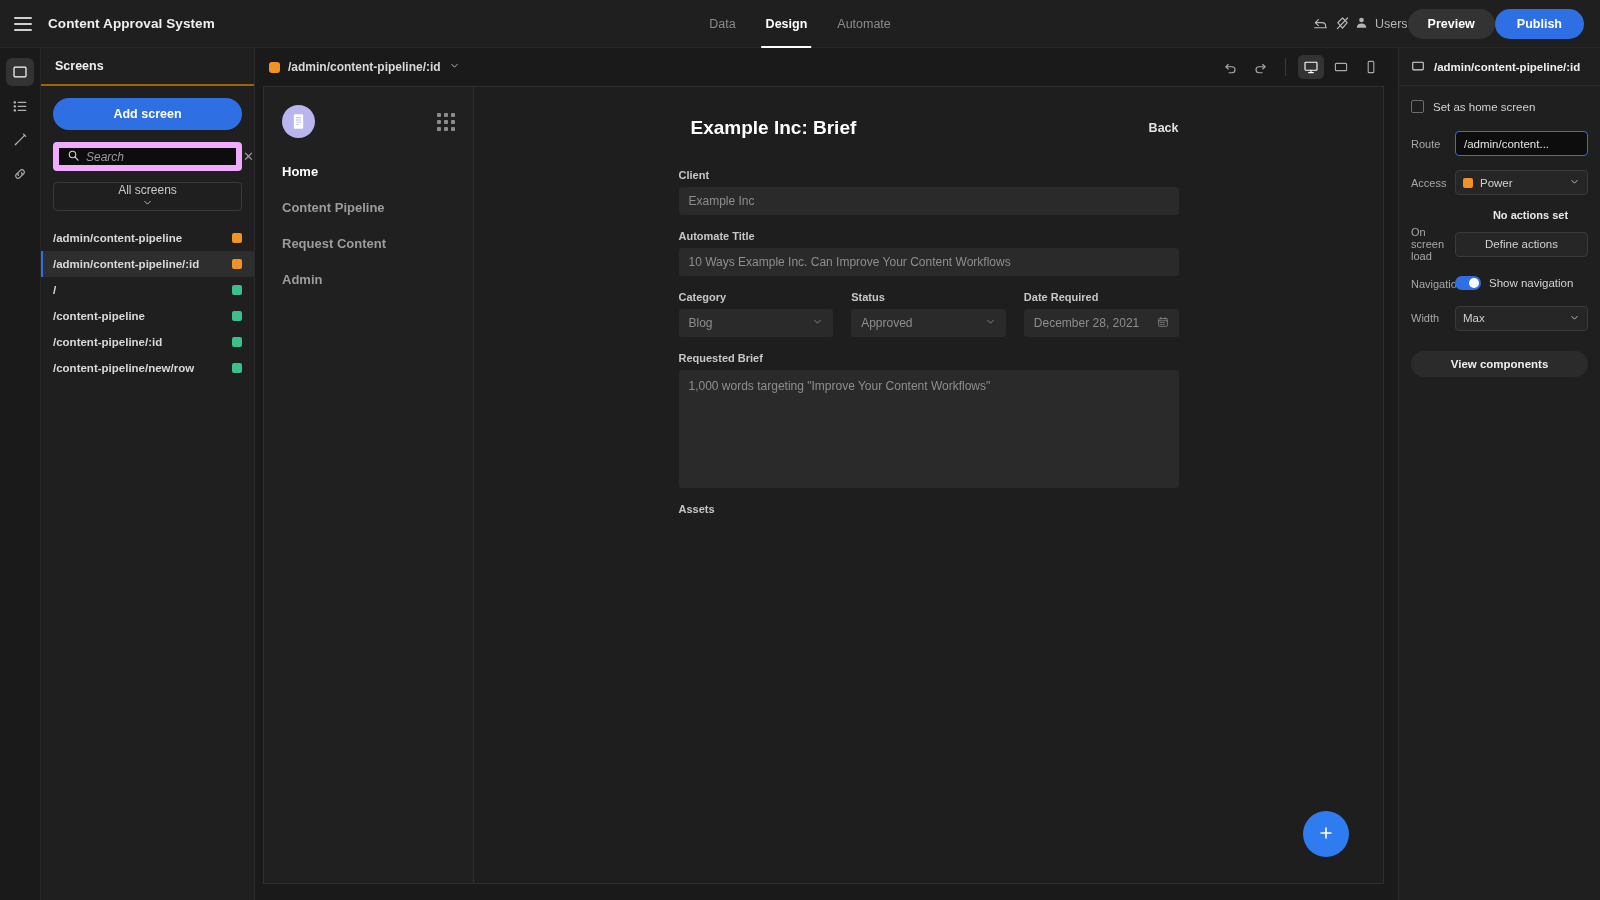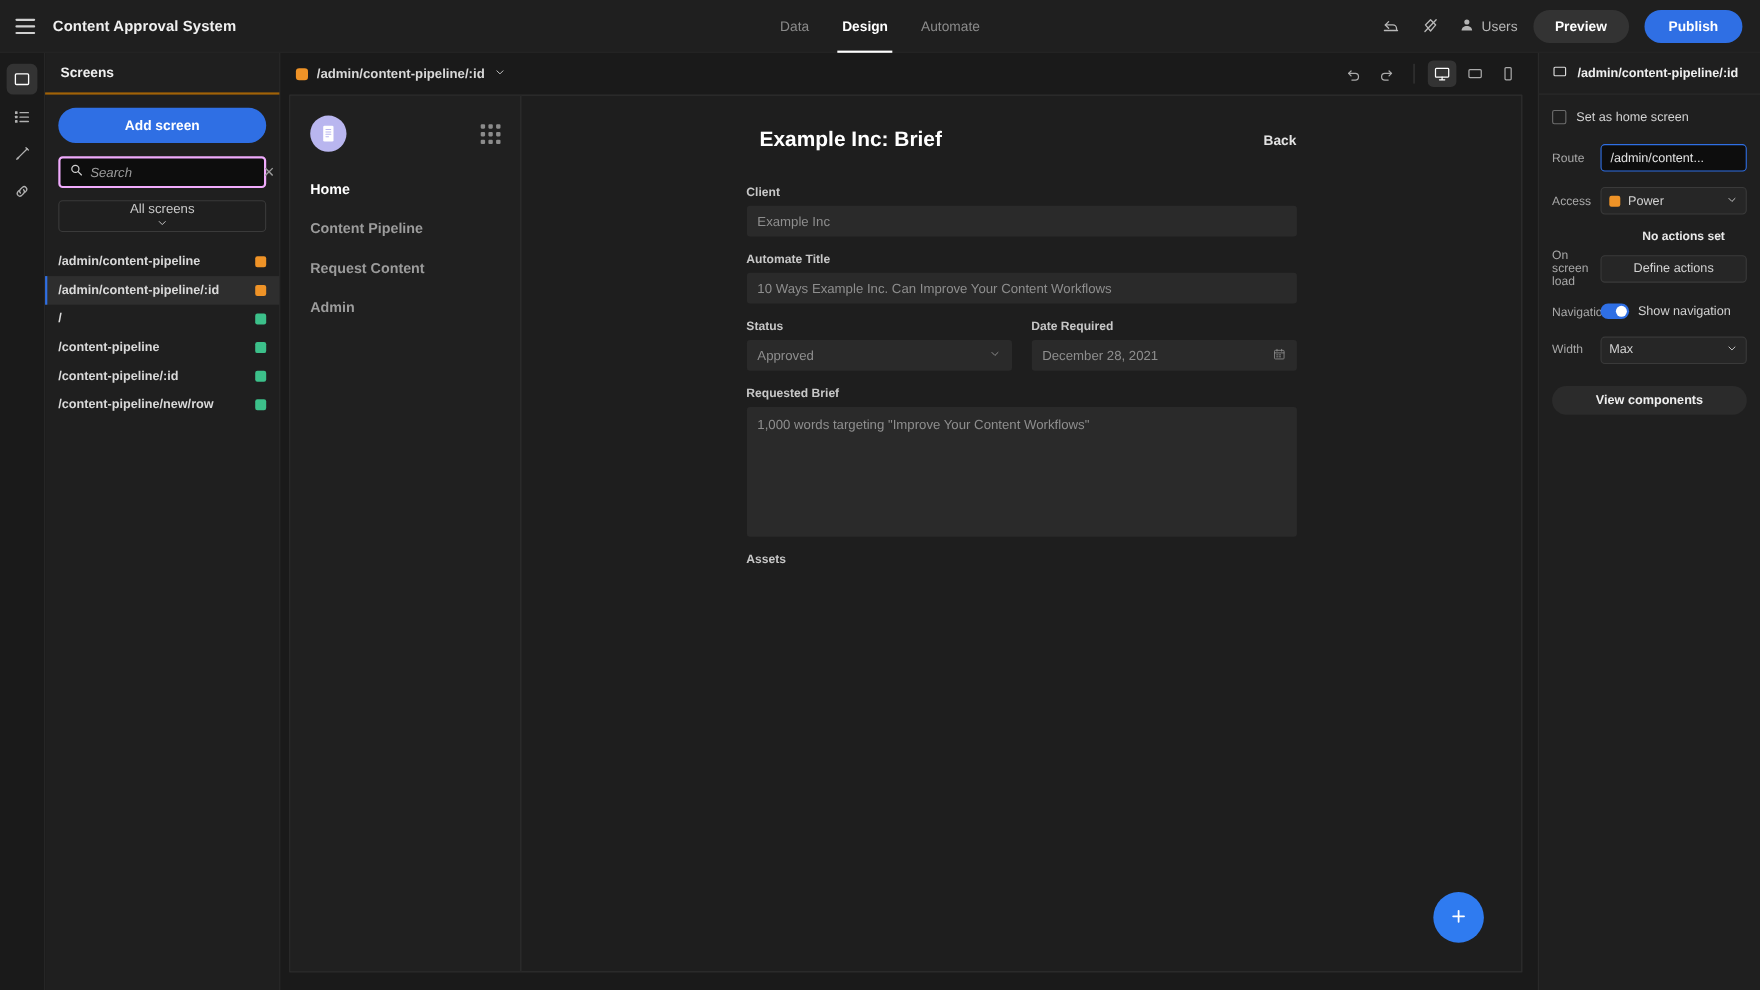--- a/index.html
+++ b/index.html
@@ -26,21 +26,21 @@
   .app-title { font-size: 13.5px; font-weight: bold; color: #f0f0f0; letter-spacing: .1px; }
 
   .topnav { position: absolute; left: 50%; transform: translateX(-50%);
     display: flex; gap: 30px; align-items: center; height: 48px; }
   .topnav .tab { font-size: 12.5px; color: #8a8a8a; cursor: pointer; position: relative;
     height: 48px; display: flex; align-items: center; }
   .topnav .tab.active { color: #ffffff; font-weight: bold; }
   .topnav .tab.active::after { content: ""; position: absolute; bottom: 0; left: -4px; right: -4px;
     height: 2px; background: #ffffff; }
 
-  .topright { margin-left: auto; display: flex; align-items: center; gap: 14px; padding-right: 16px; }
+  .topright { margin-left: auto; display: flex; align-items: center; padding-right: 16px; }
   .icon-btn { width: 22px; height: 22px; display: flex; align-items: center; justify-content: center;
     cursor: pointer; color: #b8b8b8; }
   .users-chip { display: flex; align-items: center; gap: 6px; cursor: pointer; color: #b5b5b5; font-size: 12.5px; }
   .btn-preview { background: #333333; color: #ffffff; font-size: 12.5px; font-weight: bold;
     border: none; border-radius: 16px; padding: 8px 20px; cursor: pointer; }
   .btn-publish { background: #2f6fe4; color: #ffffff; font-size: 12.5px; font-weight: bold;
     border: none; border-radius: 16px; padding: 8px 22px; cursor: pointer; }
 
   
   .body { flex: 1; display: flex; min-height: 0; }
@@ -54,21 +54,21 @@
 
   
   .screens { width: 214px; background: #1f1f1f; border-right: 1px solid #2b2b2b;
     display: flex; flex-direction: column; }
   .screens-head { height: 38px; display: flex; align-items: center; padding: 0 14px;
     font-size: 12.5px; font-weight: bold; color: #efefef; border-bottom: 2px solid #a16207; }
   .screens-body { padding: 12px 12px 0 12px; }
   .btn-add { width: 100%; background: #2f6fe4; color: #fff; font-size: 12.5px; font-weight: bold;
     border: none; border-radius: 16px; padding: 9px 0; cursor: pointer; }
   .search-wrap { margin-top: 12px; position: relative; background: #0d0d0d;
-    border: 2px solid #f0abfc; border-radius: 4px; height: 29px; display: flex; align-items: center; padding: 0 8px; }
+    border: 6px solid #f0abfc; border-radius: 4px; height: 29px; display: flex; align-items: center; padding: 0 8px; }
   .search-wrap input { flex: 1; background: transparent; border: none; outline: none;
     color: #d8d8d8; font-size: 12px; font-family: inherit; font-style: italic; margin-left: 6px; }
   .search-wrap input::placeholder { color: #9b9b9b; font-style: italic; }
   .search-clear { color: #9b9b9b; font-size: 13px; cursor: pointer; line-height: 1; }
   .select-all { margin-top: 11px; background: #1f1f1f; border: 1px solid #3a3a3a; border-radius: 4px;
     height: 29px; display: flex; align-items: center; justify-content: center;
     padding: 0 9px; font-size: 12px; color: #c9c9c9; cursor: pointer; flex-direction: column; }
   .screen-list { margin-top: 14px; }
   .screen-row { height: 26px; display: flex; align-items: center; justify-content: space-between;
     padding: 0 12px; font-size: 11.5px; color: #d9d9d9; cursor: pointer; font-weight: bold; }
@@ -381,20 +381,31 @@
               <div class="fld-input">Example Inc</div>
             </div>
 
             <div class="fld">
               <div class="fld-label">Automate Title</div>
               <div class="fld-input">10 Ways Example Inc. Can Improve Your Content Workflows</div>
             </div>
 
             <div class="fld-row">
               <div class="fld">
+                <div class="fld-label">Category</div>
+                <div class="fld-select">
+                  <span>Blog</span>
+                  <span>
+                    <svg width="11" height="11" viewBox="0 0 20 20" fill="none" stroke="#8e8e8e" stroke-width="1.6">
+                      <path d="M5 8 L10 13 L15 8" stroke-linecap="round" stroke-linejoin="round"></path>
+                    </svg>
+                  </span>
+                </div>
+              </div>
+              <div class="fld">
                 <div class="fld-label">Status</div>
                 <div class="fld-select">
                   <span>Approved</span>
                   <span>
                     <svg width="11" height="11" viewBox="0 0 20 20" fill="none" stroke="#8e8e8e" stroke-width="1.6">
                       <path d="M5 8 L10 13 L15 8" stroke-linecap="round" stroke-linejoin="round"></path>
                     </svg>
                   </span>
                 </div>
               </div>

